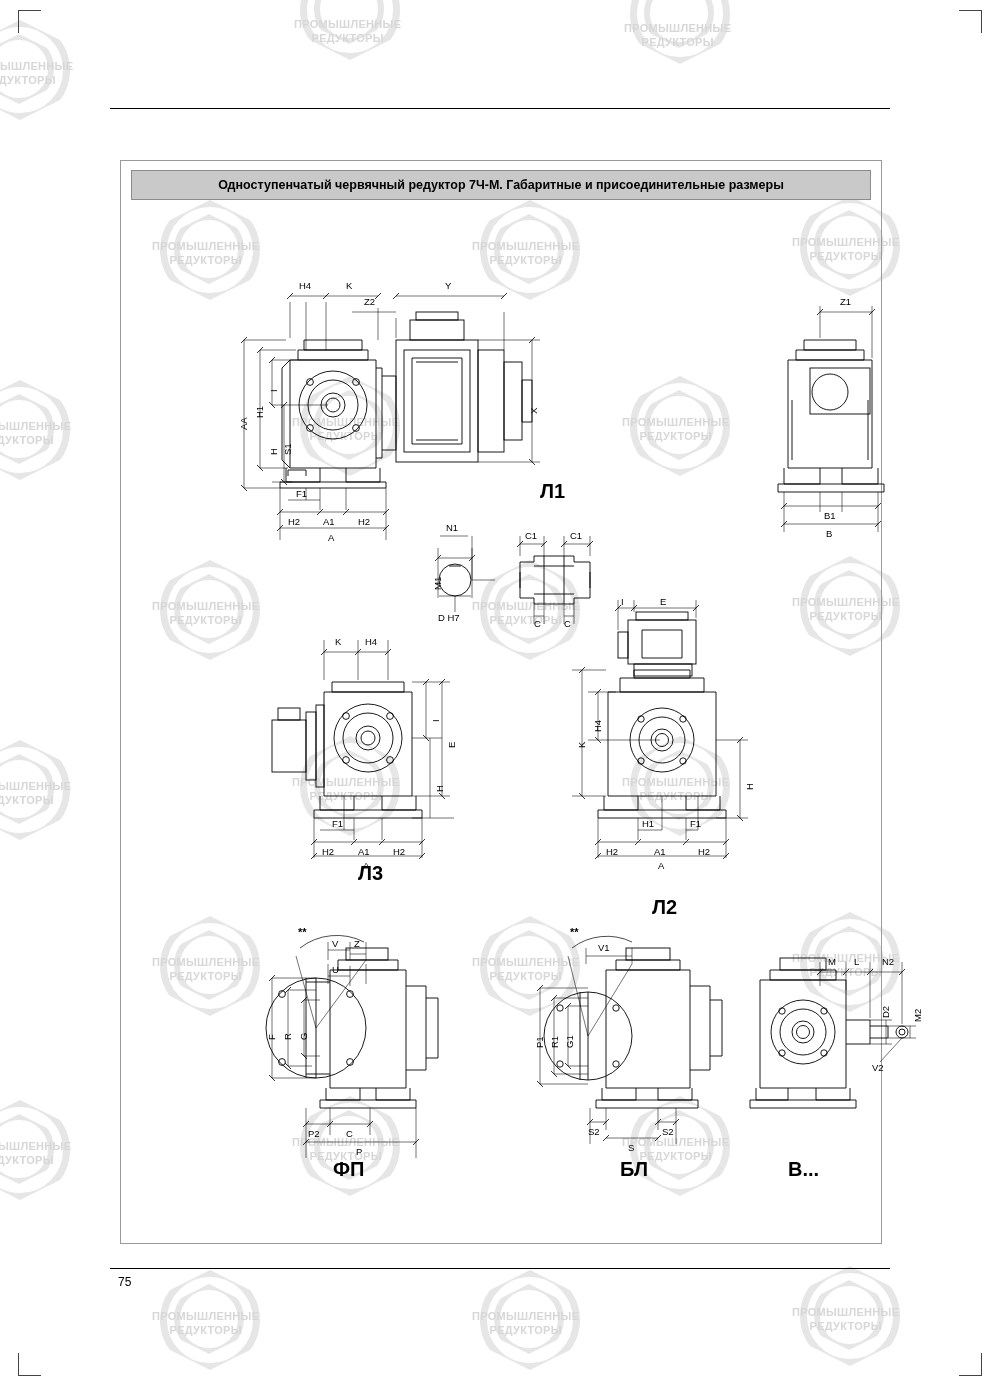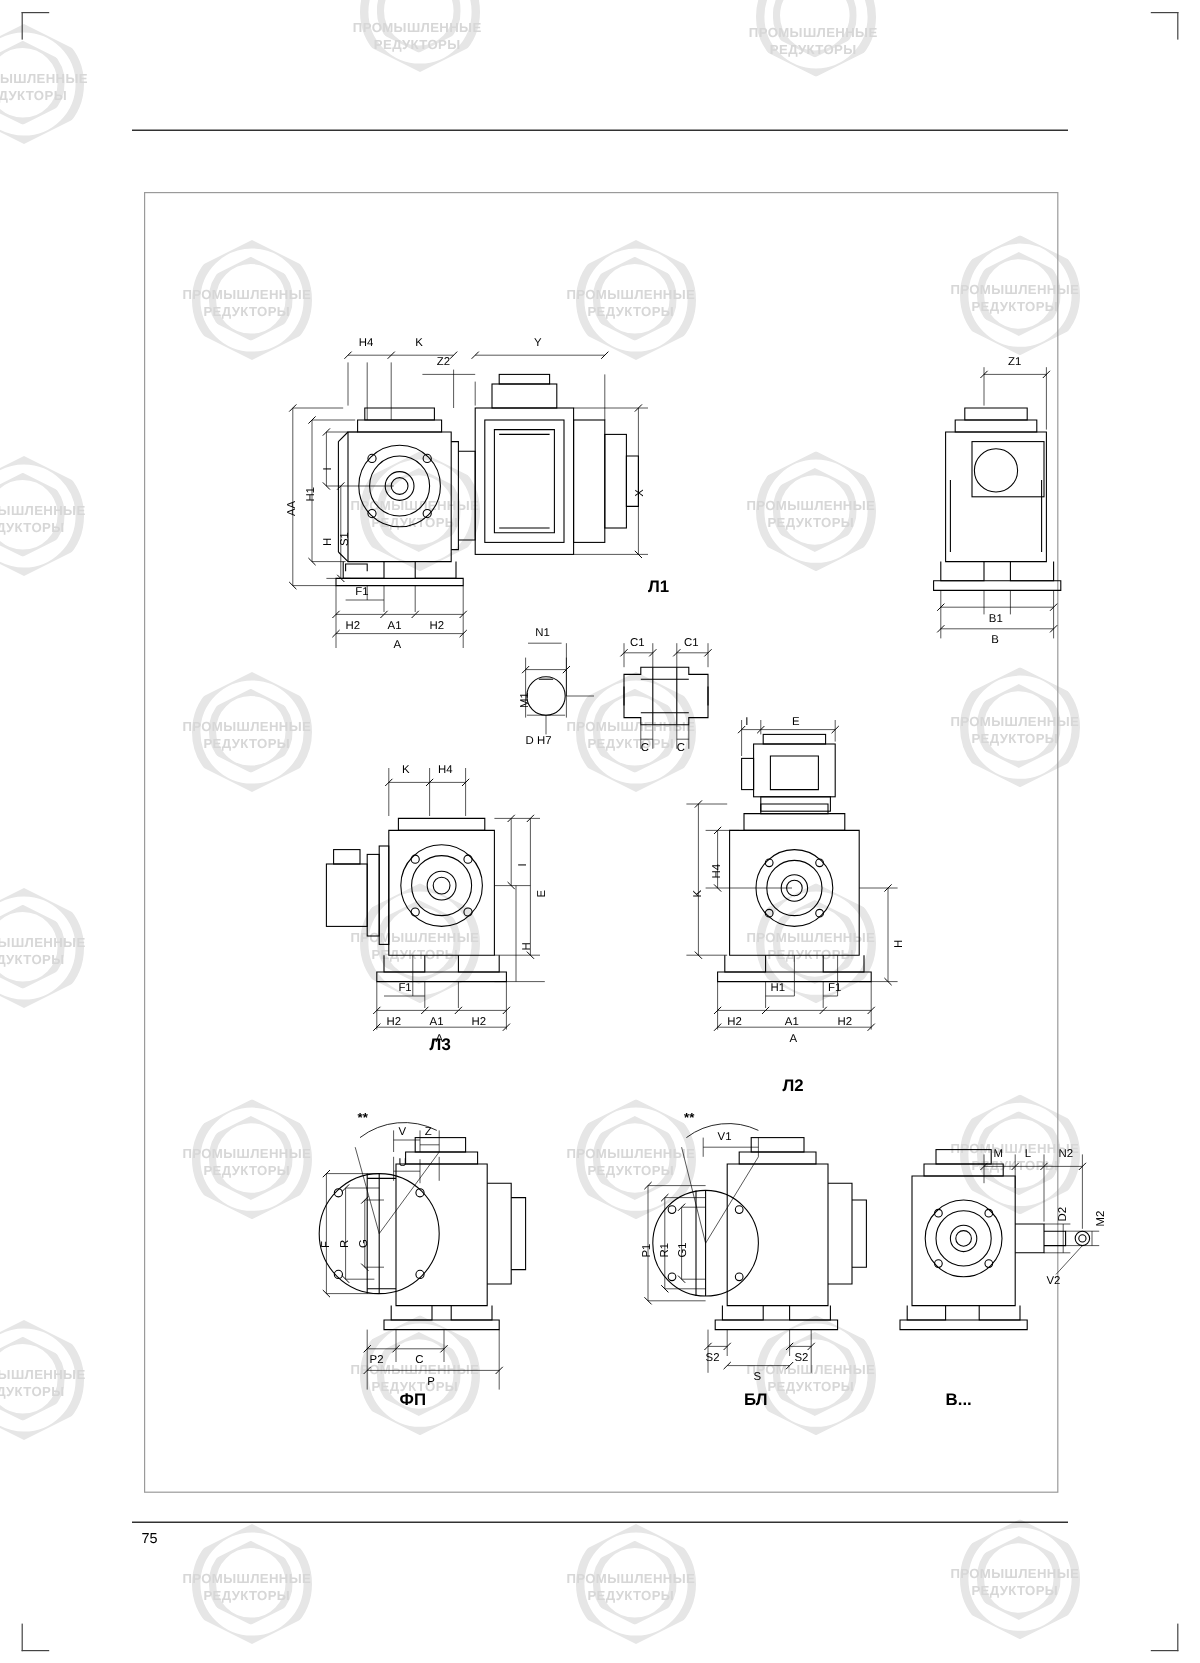--- a/index.html
+++ b/index.html
@@ -148,21 +148,21 @@
   .drawings {
     position: absolute;
     left: 120px;
     top: 200px;
     width: 760px;
     height: 1000px;
     z-index: 3;
   }
   .fig-label {
     position: absolute;
-    font-size: 14px;
+    font-size: 20px;
     font-weight: bold;
   }
   .dim {
     position: absolute;
     font-size: 9.5px;
     font-family: "Liberation Sans", sans-serif;
     color: #000;
     white-space: nowrap;
   }
   .dim.v {
@@ -343,20 +343,21 @@
 
   <div class="crop tl"></div>
   <div class="crop tr"></div>
   <div class="crop bl"></div>
   <div class="crop br"></div>
 
   <div class="header-rule"></div>
 
 
   <div class="box"></div>
+  <div class="box-title">Одноступенчатый червячный редуктор 7Ч-М. Габаритные и присоединительные размеры</div>
 
   <div class="drawings">
 
     <svg class="draw" width="760" height="1000" viewBox="0 0 760 1000" stroke="#000" fill="none" stroke-width="0.9">
 
       <g>
 
         <path d="M168 276 L168 270 L186 270 L186 276"></path>
 
         <path d="M170 160 L170 268 L256 268 L256 160 Z"></path>

